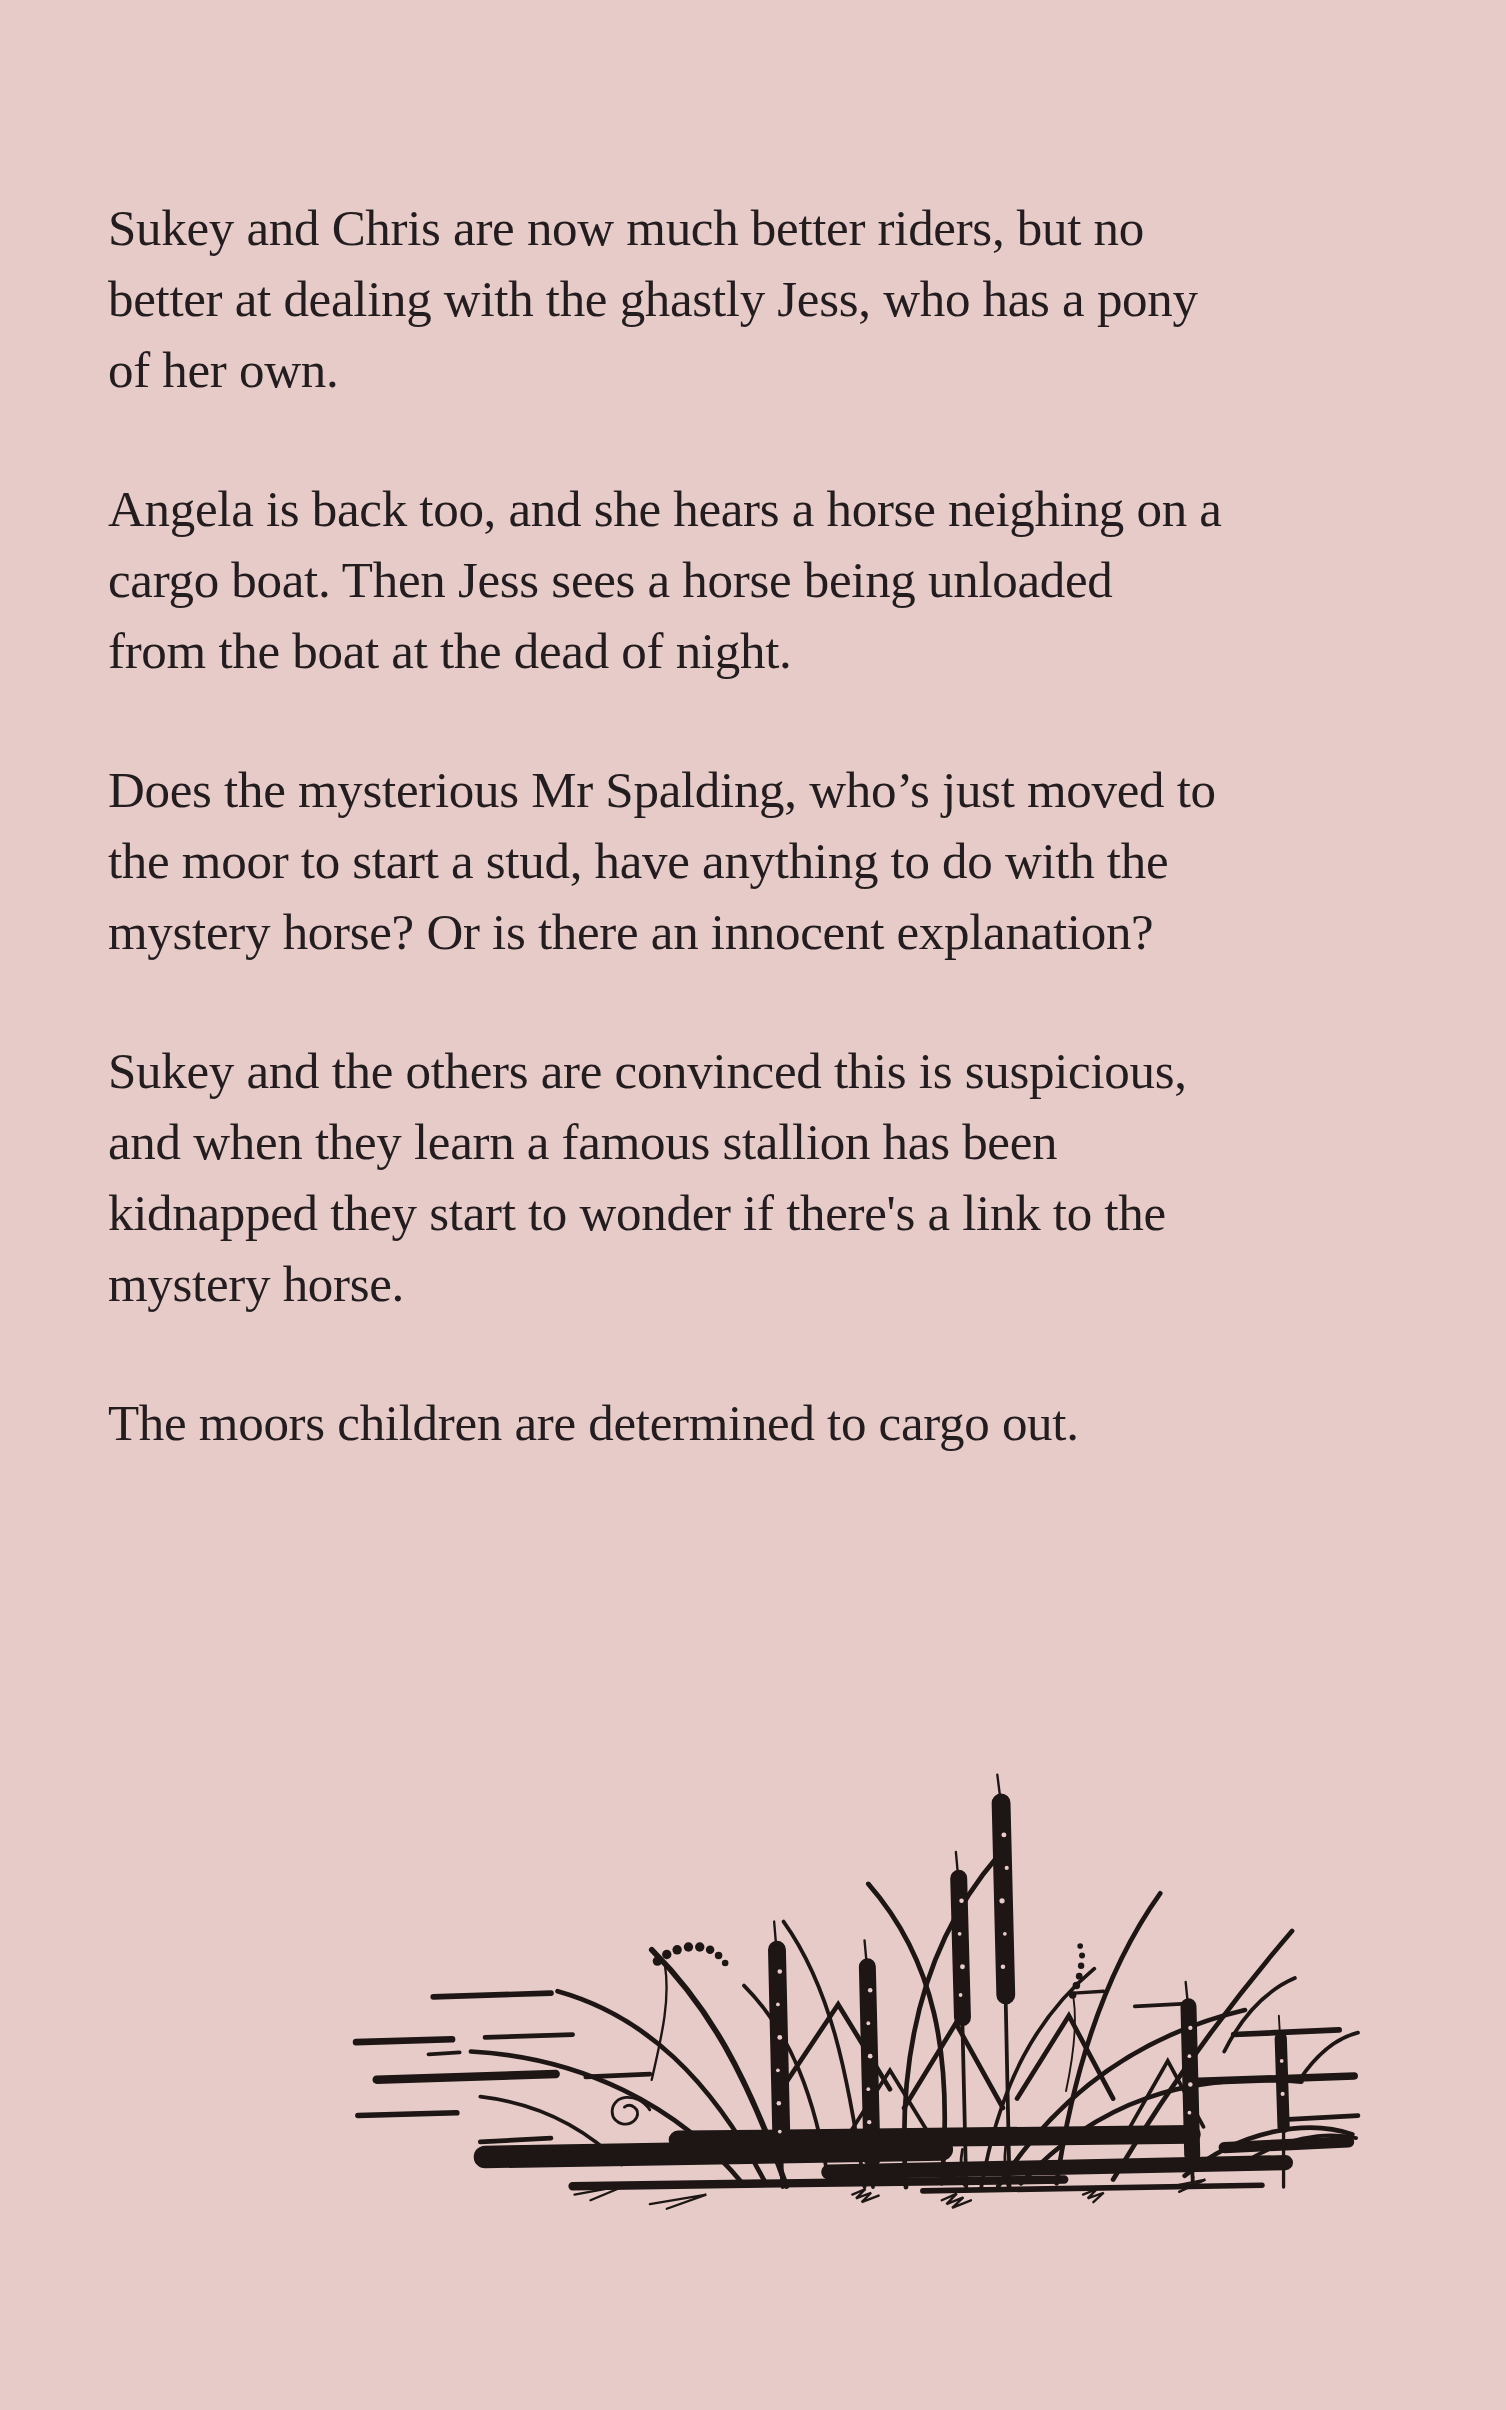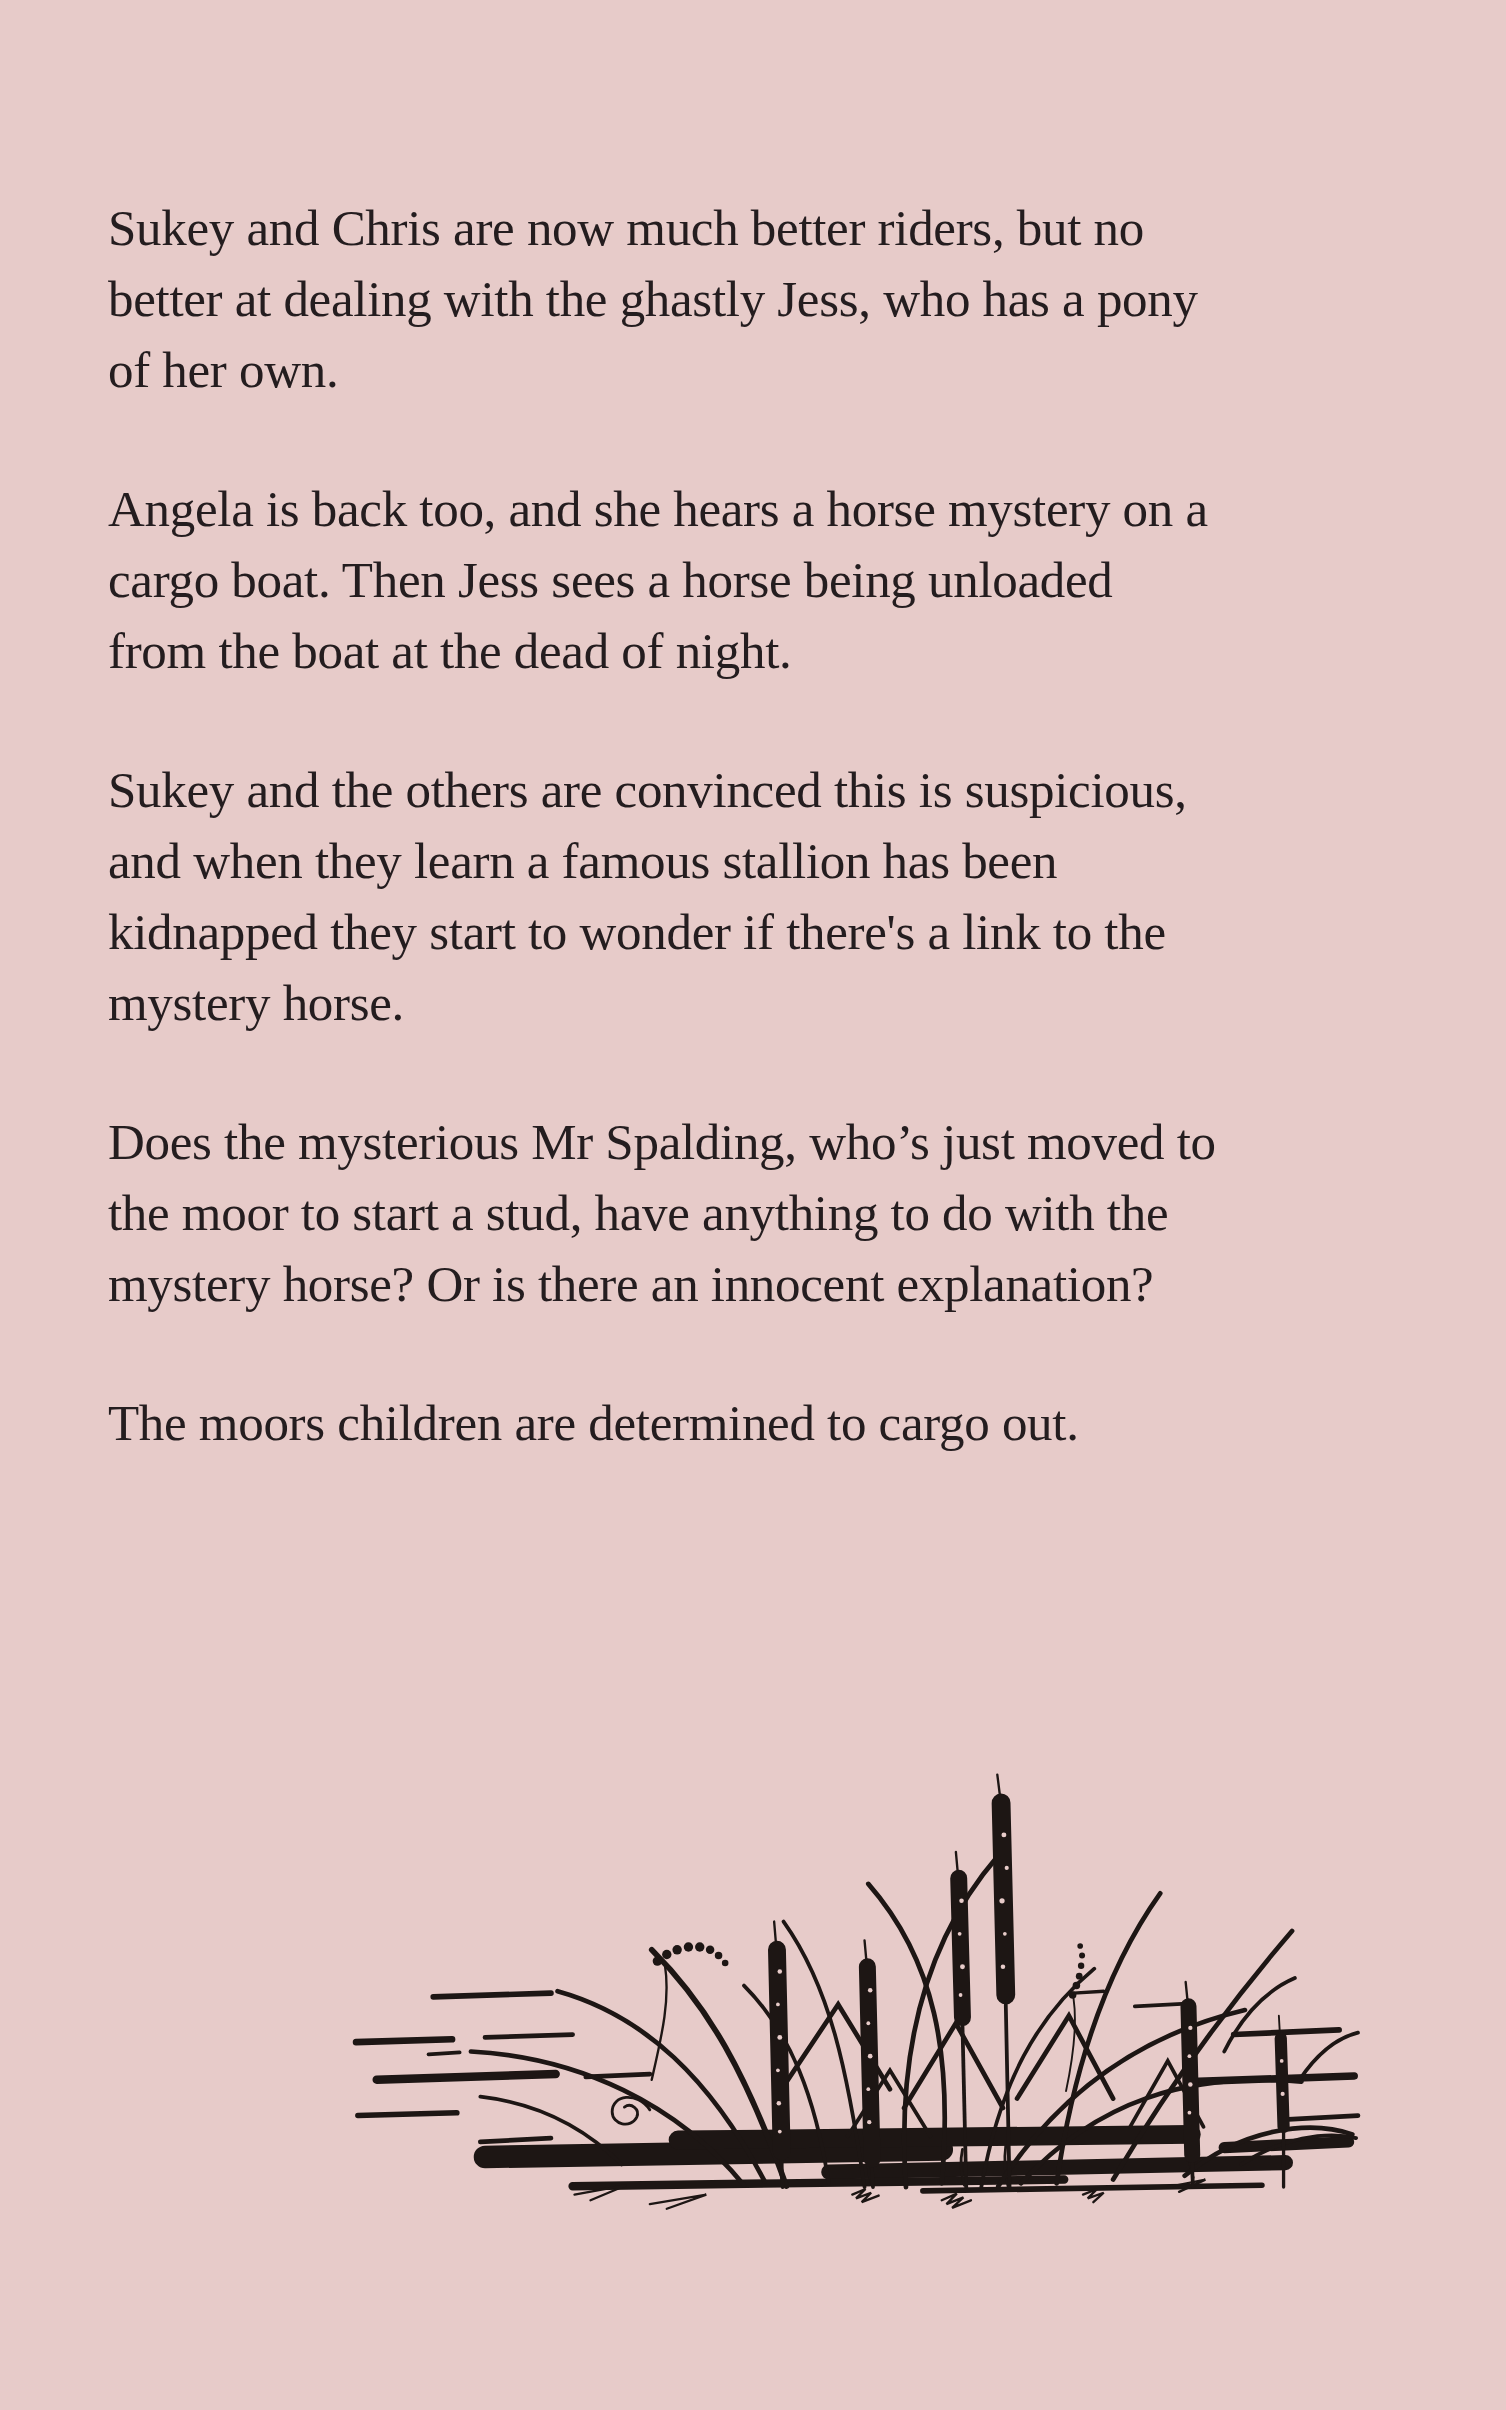--- a/index.html
+++ b/index.html
@@ -44,30 +44,30 @@
 </style>
 </head>
 <body>
 
 <main class="cover">
 
   <section class="blurb">
     <p>Sukey and Chris are now much better riders, but no
 better at dealing with the ghastly Jess, who has a pony
 of her own.</p>
-    <p>Angela is back too, and she hears a horse mystery on a
+    <p>Angela is back too, and she hears a horse neighing on a
 cargo boat. Then Jess sees a horse being unloaded
 from the boat at the dead of night.</p>
+    <p>Does the mysterious Mr Spalding, who’s just moved to
+the moor to start a stud, have anything to do with the
+mystery horse? Or is there an innocent explanation?</p>
     <p>Sukey and the others are convinced this is suspicious,
 and when they learn a famous stallion has been
 kidnapped they start to wonder if there's a link to the
 mystery horse.</p>
-    <p>Does the mysterious Mr Spalding, who’s just moved to
-the moor to start a stud, have anything to do with the
-mystery horse? Or is there an innocent explanation?</p>
     <p>The moors children are determined to cargo out.</p>
   </section>
 
   <figure class="illustration">
     <svg viewBox="0 0 1100 480" preserveAspectRatio="xMidYMid meet" role="img" aria-label="reeds-and-cattails-in-water-ink-drawing">
       <g fill="none" stroke="var(--ink-color)" stroke-linecap="round">
 
         <g>
           <line x1="100" y1="242" x2="225" y2="238" stroke-width="6"></line>
           <line x1="18" y1="290" x2="120" y2="287" stroke-width="7"></line>

